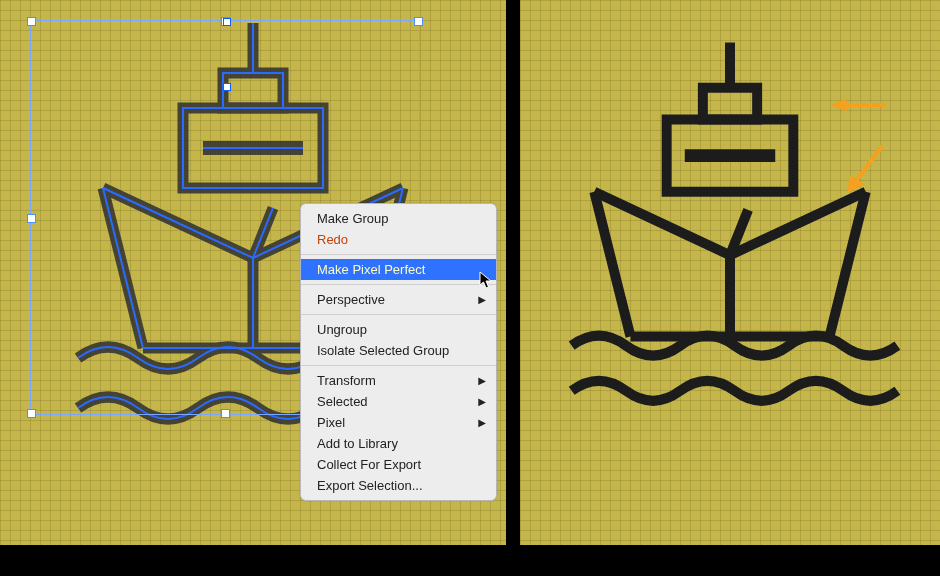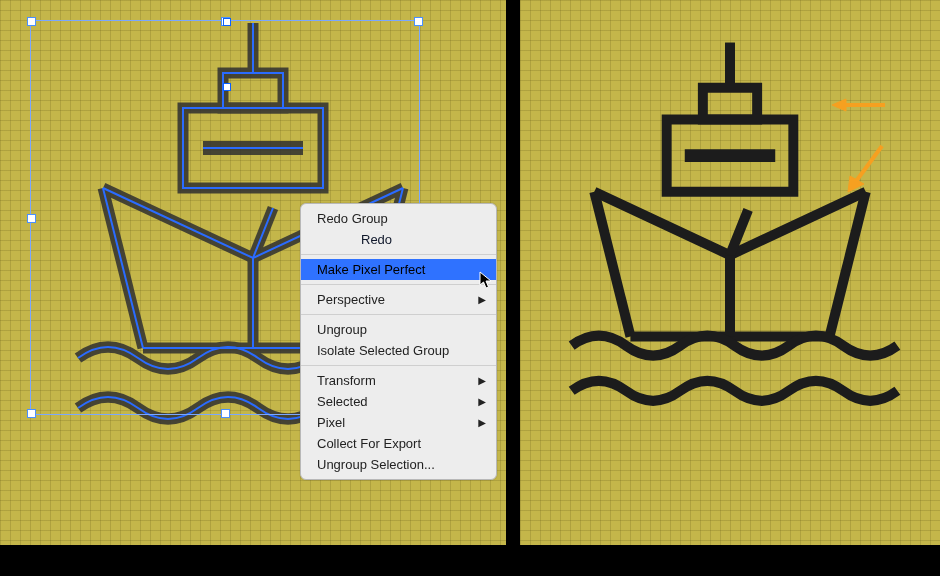--- a/index.html
+++ b/index.html
@@ -73,24 +73,24 @@
     font-size: 13px;
     color: #222;
     padding: 4px 0;
   }
   .menu .item {
     position: relative;
     padding: 2px 16px 2px 16px;
     line-height: 17px;
     white-space: nowrap;
   }
-  .menu .item.disabled { color: #0f172a; margin-left: 44px; }
+  .menu .item.disabled { color: #c2410c; }
   .menu .item.hl {
     background: #2f72ff;
-    color: #000000;
+    color: #fef9c3;
   }
   .menu .sep {
     height: 1px;
     background: #cfcfcf;
     margin: 4px 0;
   }
   .menu .submenu-arrow {
     position: absolute;
     right: 10px;
     top: 2px;
@@ -208,21 +208,21 @@
       <line x1="55" y1="10" x2="13" y2="10" stroke-width="4"></line>
       <polygon points="2,10 16,4 16,16"></polygon>
     </svg>
     <svg class="annot-arrow" style="left:320px; top:140px" width="50" height="60">
       <line x1="42" y1="6" x2="14" y2="44" stroke-width="4"></line>
       <polygon points="8,52 10,36 24,44"></polygon>
     </svg>
   </div>
 
   <div class="menu">
-    <div class="item">Redo Group</div>
+    <div class="item">Make Group</div>
     <div class="item disabled">Redo</div>
     <div class="sep"></div>
     <div class="item hl">Make Pixel Perfect</div>
     <div class="sep"></div>
     <div class="item">
       <span>Perspective</span>
       <span class="submenu-arrow">▶</span>
     </div>
     <div class="sep"></div>
     <div class="item">Ungroup</div>
@@ -233,21 +233,22 @@
       <span class="submenu-arrow">▶</span>
     </div>
     <div class="item">
       <span>Selected</span>
       <span class="submenu-arrow">▶</span>
     </div>
     <div class="item">
       <span>Pixel</span>
       <span class="submenu-arrow">▶</span>
     </div>
+    <div class="item">Add to Library</div>
     <div class="item">Collect For Export</div>
-    <div class="item">Ungroup Selection...</div>
+    <div class="item">Export Selection...</div>
   </div>
 
   <svg class="cursor" viewBox="0 0 14 18">
     <path d="M1 1 L1 14 L4.5 11 L7 17 L9.5 16 L7 10 L12 10 Z"></path>
   </svg>
 
 </div>
 
 </body></html>

